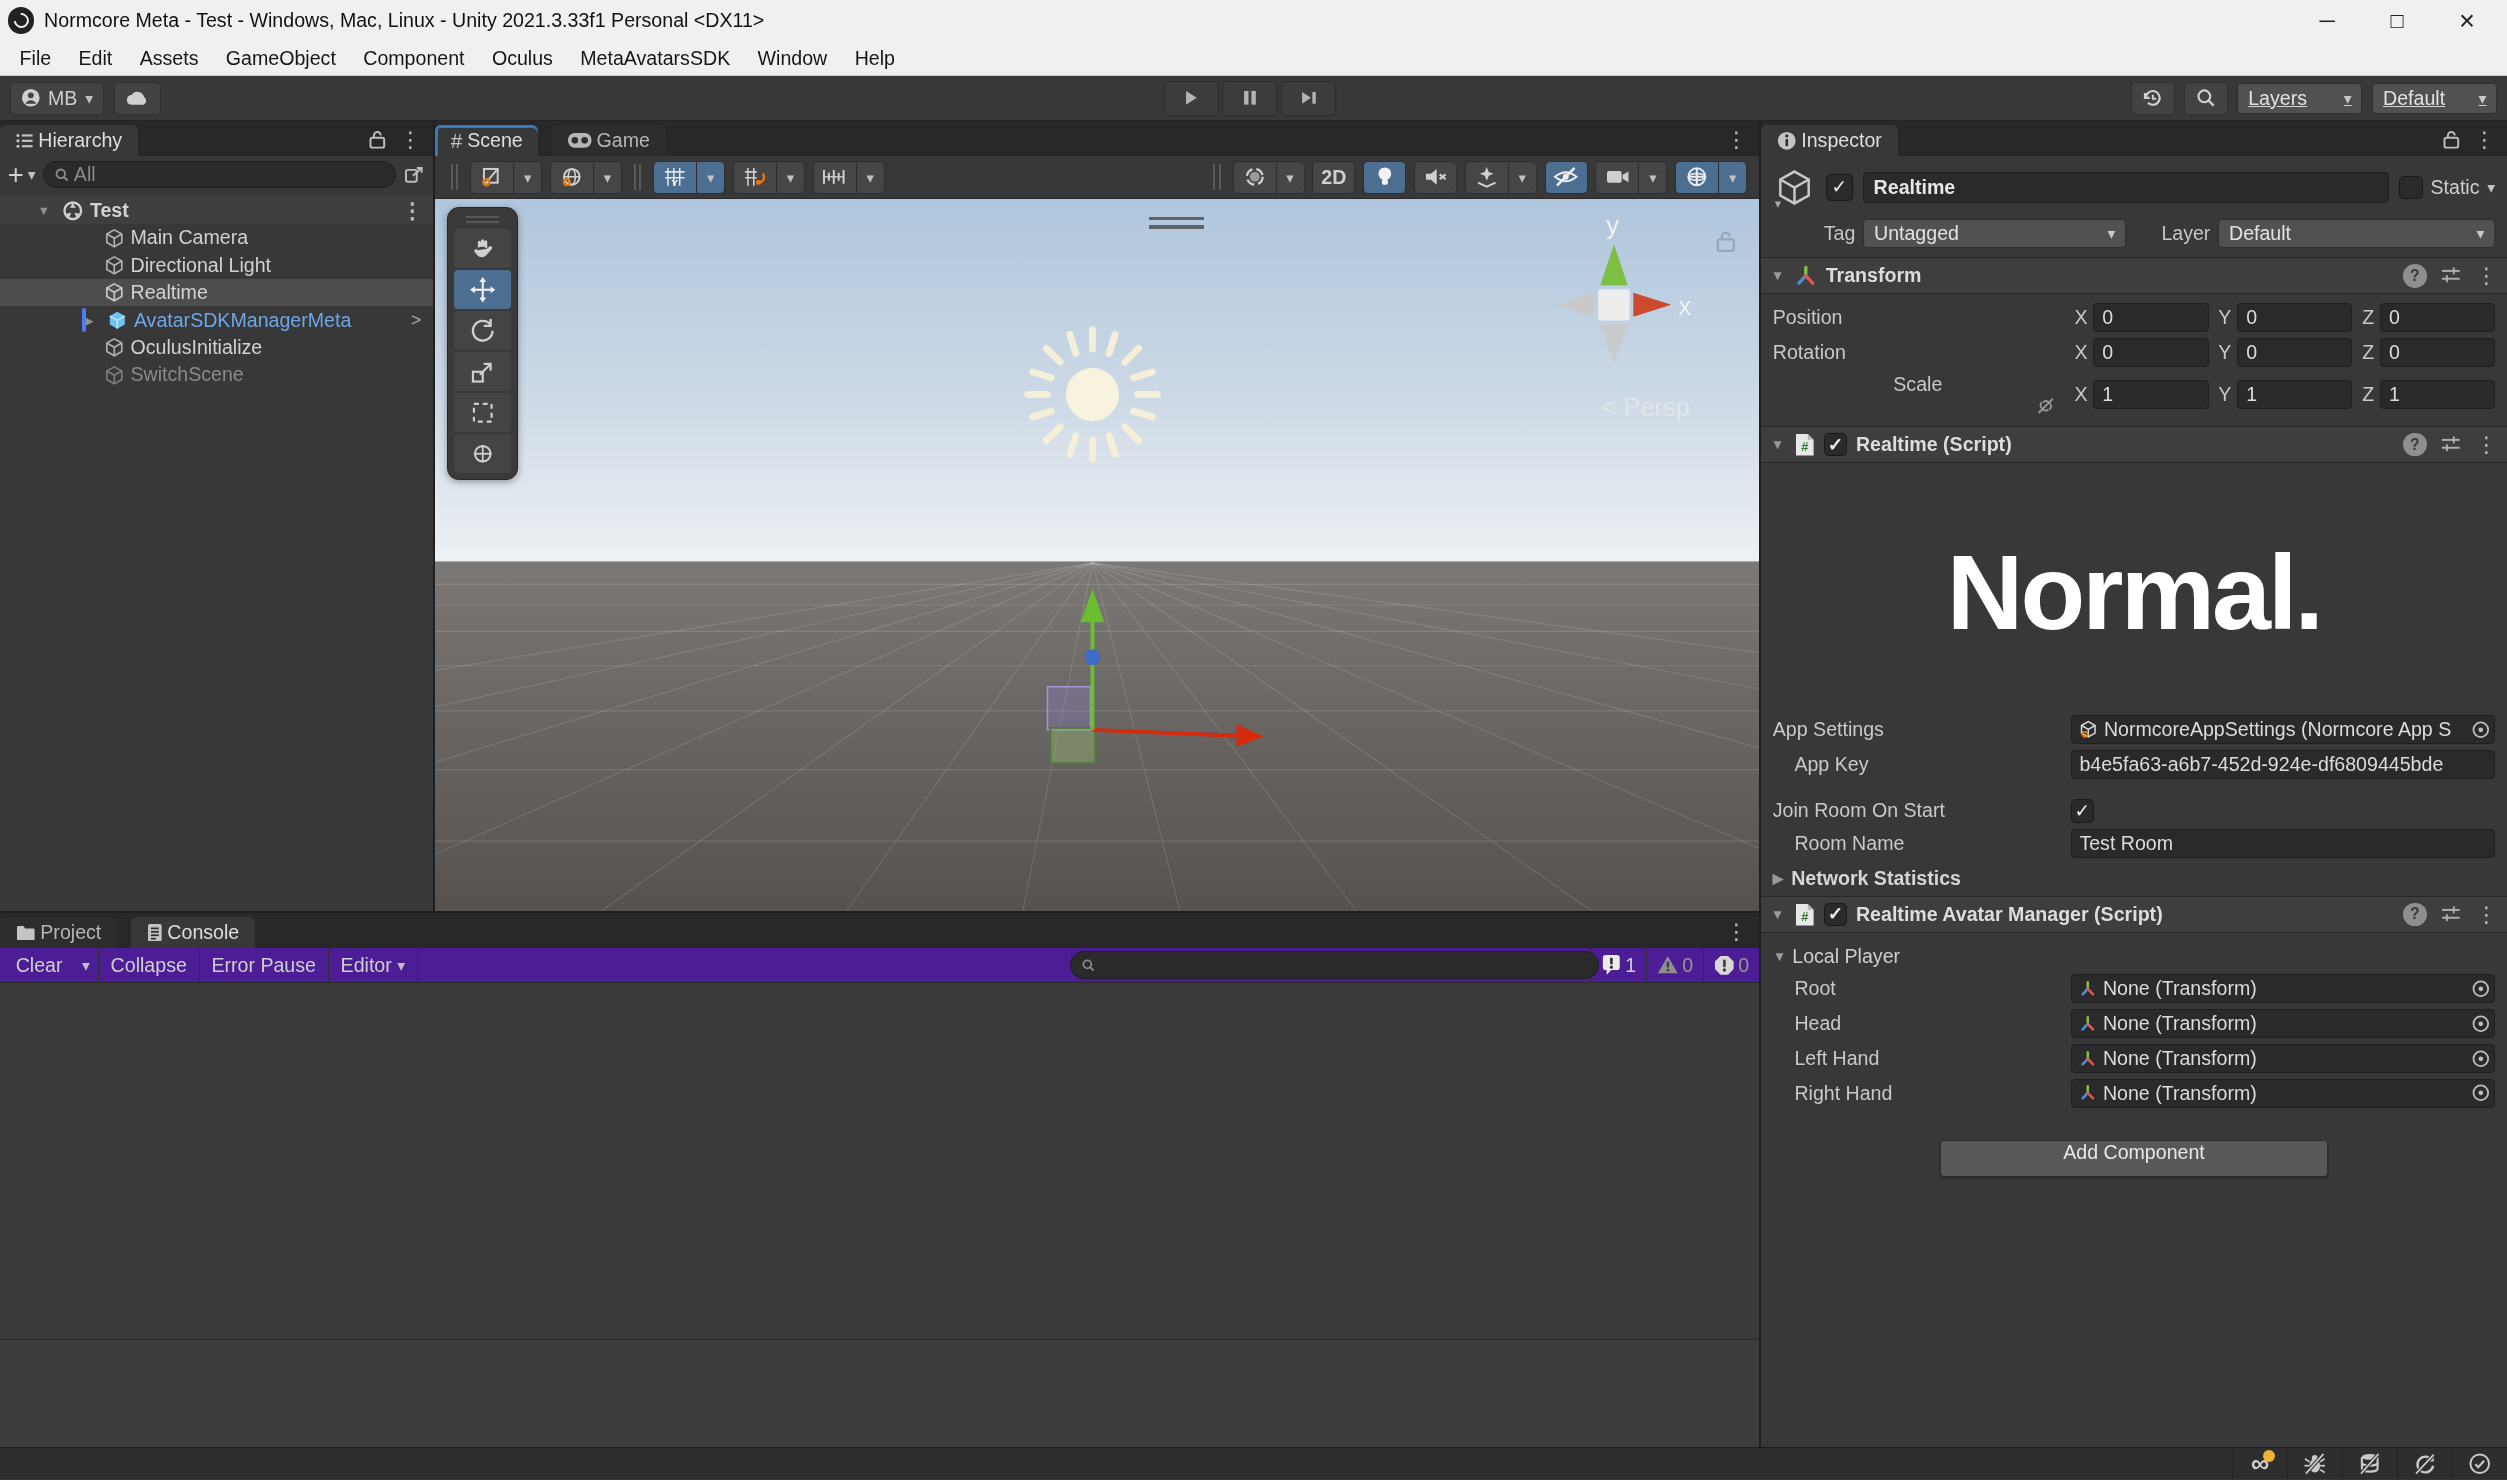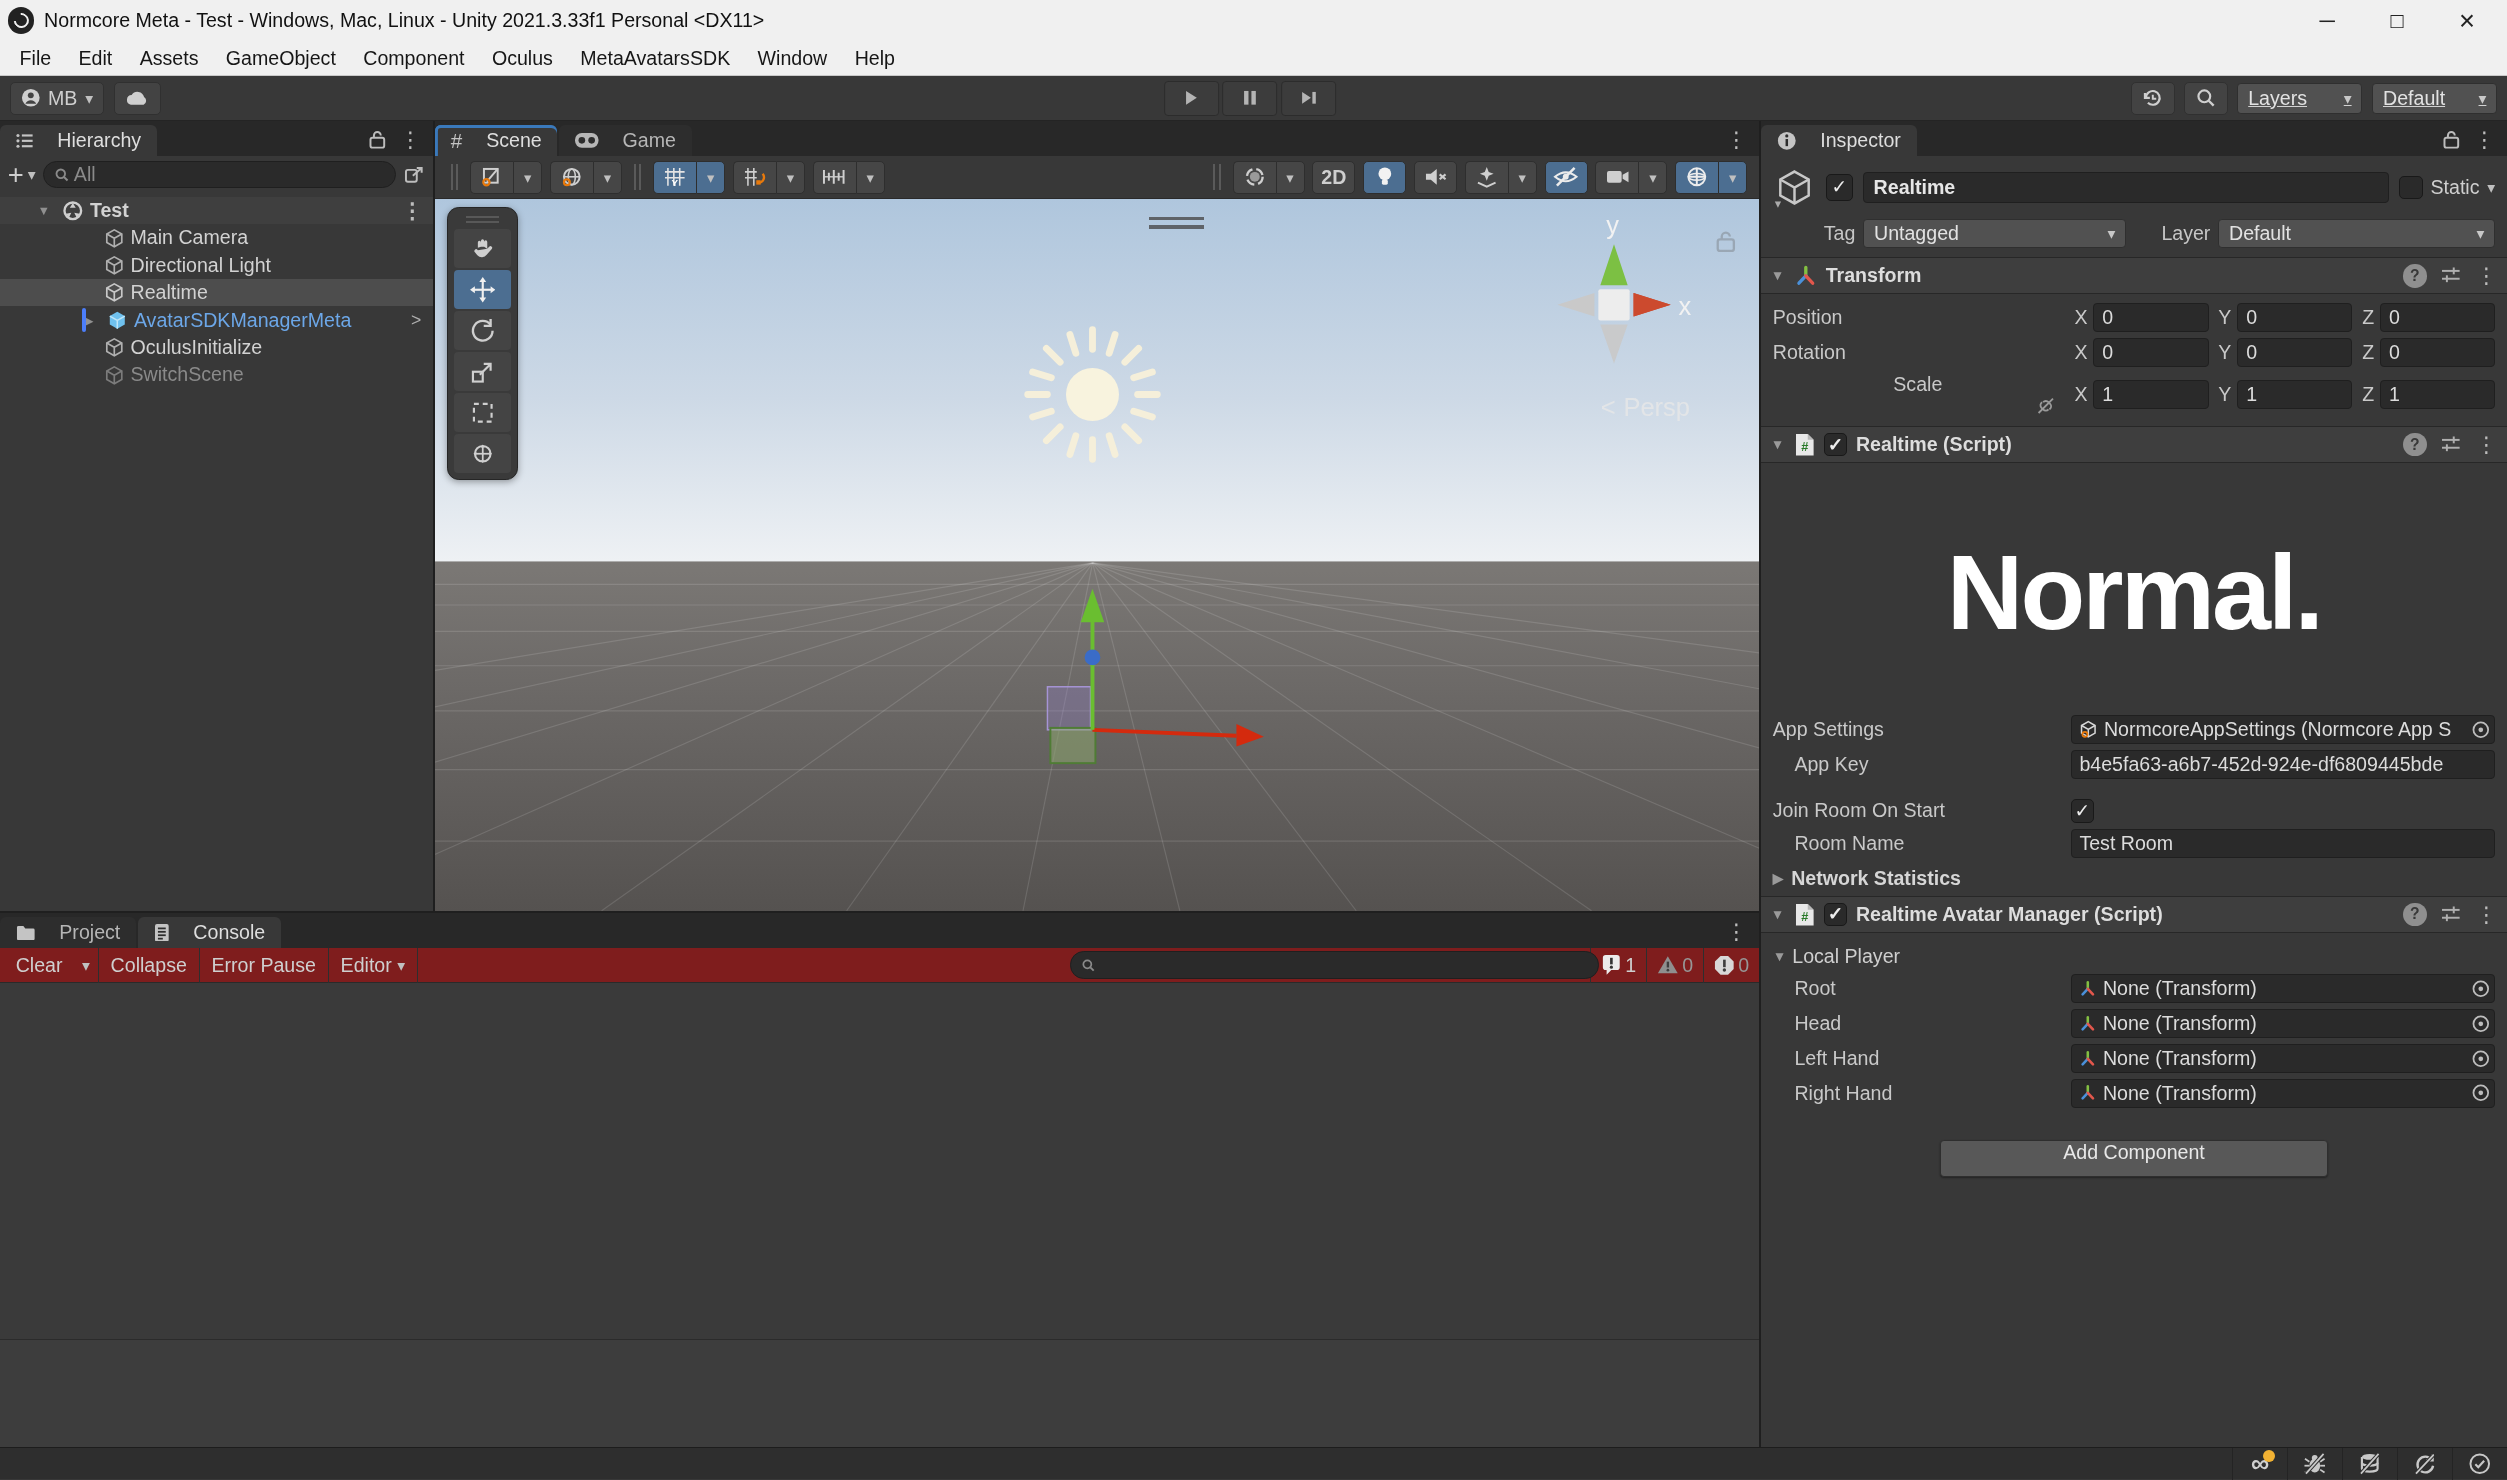--- a/index.html
+++ b/index.html
@@ -20,21 +20,21 @@
   .play-btn { width:55px; height:35px; background:#3c3c3c; border:1px solid #2c2c2c; border-radius:3.9px; display:flex; align-items:center; justify-content:center;}
   .tb-right { margin-left:auto; display:flex; gap:9.8px; align-items:center;text-decoration:underline;}
   .dd { background:#515151; border:1px solid #2f2f2f; border-radius:3.9px; height:31px; display:flex; align-items:center; padding:0 9.8px; gap:9.8px; color:#e2e2e2;}
   .dd .caret { margin-left:auto; color:#c8c8c8; font-size:15.7px;}
   .caret { font-size:15.7px; color:#c0c0c0;}
   .main { display:flex; height:1326px; }
   .left-col { width:1761px; display:flex; flex-direction:column; border-right:2px solid #1f1f1f;}
   .top-row { height:790px; display:flex; }
   
   .tabbar { height:35px; background:#282828; display:flex; align-items:flex-end; position:relative; }
-  .tab { height:31px; display:flex; align-items:center; gap:24px; padding:0 15.7px; color:#b6b6b6; background:#2d2d2d; border-radius:5.9px 5.9px 0 0; margin-right:2px;}
+  .tab { height:31px; display:flex; align-items:center; gap:5px; padding:0 15.7px; color:#b6b6b6; background:#2d2d2d; border-radius:5.9px 5.9px 0 0; margin-right:14px;}
   .tab.active { background:#383838; color:#dedede; }
   .tab.accent { box-shadow:inset 0 2.9px 0 #3a79bb, inset 2.9px 0 0 #3a79bb; }
   .tabbar .bar-icons { margin-left:auto; display:flex; align-items:center; gap:13.7px; padding:0 11.8px 5.9px 0; color:#bdbdbd;}
   .kebab { font-size:21.6px; color:#bdbdbd; line-height:1;}
   
   .hierarchy { width:435px; background:#383838; display:flex; flex-direction:column; border-right:2px solid #1f1f1f;}
   .h-toolbar { height:37px; display:flex; align-items:center; gap:7.8px; padding:0 7.8px; }
   .search { flex:1; background:#2a2a2a; border:1px solid #1f1f1f; border-radius:13.7px; height:27.4px; display:flex; align-items:center; gap:4px; padding:0 9.8px; color:#8a8a8a;}
   .tree { flex:1; padding-top:3.9px; }
   .trow { height:27.4px; display:flex; align-items:center; gap:5.9px; color:#d2d2d2; position:relative;}
@@ -65,21 +65,21 @@
   .ts-handle i { width:33px; height:2px; background:#585858; display:block;}
   .ts-btn { height:39px; border-radius:3.9px; display:flex; align-items:center; justify-content:center; background:#4a4a4a; margin:2px; }
   .ts-btn.plain{ background:#444; }
   .ts-btn.active { background:#4c6e91; }
   .vp-hamburger{ position:absolute; left:714px; top:17.6px; display:flex; flex-direction:column; gap:4.9px;}
   .vp-hamburger i{ width:55px; height:3.9px; background:#4a4a4a; opacity:.8;}
   .axis-gizmo { position:absolute; right:47px; top:9.8px; width:196px; height:176px;}
   .persp { position:absolute; right:69px; top:194px; color:#e8e8e8; opacity:.8; font-size:25.5px; display:flex; gap:7.8px; align-items:center;}
   .vp-lock { position:absolute; right:23.5px; top:31px; opacity:.35;}
   
-  .console-panel { flex:1; background:#7f1d1d; display:flex; flex-direction:column; border-top:2px solid #1f1f1f;}
+  .console-panel { flex:1; background:#4c1d95; display:flex; flex-direction:column; border-top:2px solid #1f1f1f;}
   .c-toolbar { height:35px; display:flex; align-items:center; border-bottom:1px solid #2a2a2a; padding:0 0 0 3.9px; position:relative;}
   .cbtn { height:35px; display:flex; align-items:center; padding:0 11.8px; color:#cfcfcf; border-right:1px solid #2e2e2e;}
   .cbtn.caret-btn{ padding:0 7.8px;}
   .c-search { position:absolute; left:1070px; width:529px; height:27.4px; background:#2a2a2a; border:1px solid #1f1f1f; border-radius:13.7px; display:flex; align-items:center; padding:0 9.8px; gap:5.9px;}
   .c-badges { margin-left:auto; display:flex; height:35px;}
   .c-badge { display:flex; align-items:center; gap:3.9px; padding:0 9.8px; border-left:1px solid #2e2e2e; color:#cfcfcf;}
   .c-badge.dim { color:#979797; }
   .c-log { flex:1; background:#3a3a3a; }
   .c-detail { height:108px; background:#3d3d3d; border-top:1px solid #2b2b2b;}
   

